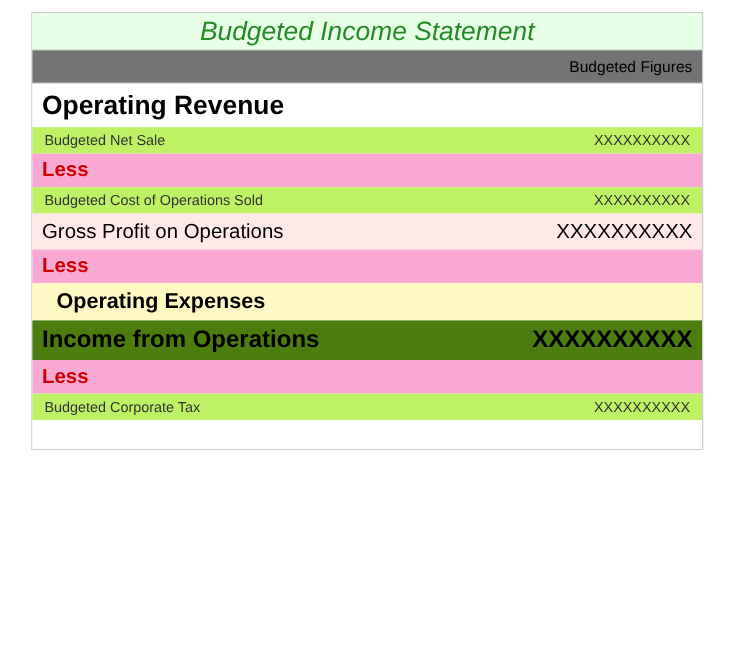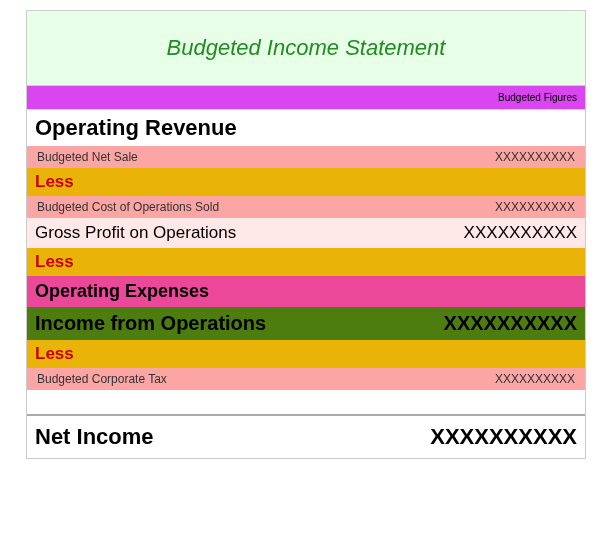--- a/index.html
+++ b/index.html
@@ -20,21 +20,21 @@
     }
 
     .container {
       width: 560px;
       border: 1px solid #ccc;
     }
 
     .title-row {
       background-color: #e6ffe6;
       text-align: center;
-      padding: 24px 8px;
+      padding: 2px 8px;
       border-bottom: 1px solid #ccc;
     }
 
     .title-text {
       font-size: 22px;
       color: #228B22;
       font-style: italic;
     }
 
     table {
@@ -42,47 +42,47 @@
       border-collapse: collapse;
     }
 
     td {
       padding: 4px 8px;
       font-size: 13px;
     }
 
     .header-row td {
       text-align: right;
-      font-size: 10px;
-      color: #000;
-      background-color: #d946ef;
+      font-size: 13px;
+      color: #000;
+      background-color: #737373;
       padding: 6px 8px;
       border-bottom: 1px solid #ddd;
     }
 
     .section-header td {
       font-size: 22px;
       font-weight: bold;
       color: #000;
       background-color: #ffffff;
       padding: 5px 8px;
     }
 
     .sub-row td {
       font-size: 12px;
       color: #333;
-      background-color: #fca5a5;
+      background-color: #bef264;
       padding: 4px 10px;
     }
 
     .less-row td {
       font-size: 17px;
       font-weight: bold;
       color: #cc0000;
-      background-color: #eab308;
+      background-color: #f9a8d4;
       padding: 4px 8px;
     }
 
     .gross-profit-row td {
       font-size: 17px;
       font-weight: normal;
       color: #000;
       background-color: #ffe8e8;
       padding: 5px 8px;
     }
@@ -101,22 +101,22 @@
       color: #000;
       background-color: #ffffff;
       padding: 8px 8px;
       border-top: 2px solid #aaa;
     }
 
     .operating-expenses-header td {
       font-size: 18px;
       font-weight: bold;
       color: #000;
-      background-color: #ec4899;
-      padding: 5px 8px;
+      background-color: #fef9c3;
+      padding: 5px 20px;
     }
 
     .blank-row td {
       background-color: #ffffff;
       padding: 6px 8px;
     }
 
     .value-col-bold {
       text-align: right;
       font-size: 16px;
@@ -187,19 +187,15 @@
           <td style="text-align: right; font-size: 12px;">XXXXXXXXXX</td>
         </tr>
         <tr class="blank-row">
           <td></td>
           <td style="text-align: right; font-size: 12px;"></td>
         </tr>
         <tr class="blank-row">
           <td></td>
           <td style="text-align: right; font-size: 12px;"></td>
         </tr>
-        <tr class="net-income-row">
-          <td>Net Income</td>
-          <td class="value-col-net">XXXXXXXXXX</td>
-        </tr>
       </tbody>
   </table>
 </div>
 
 </body></html>

